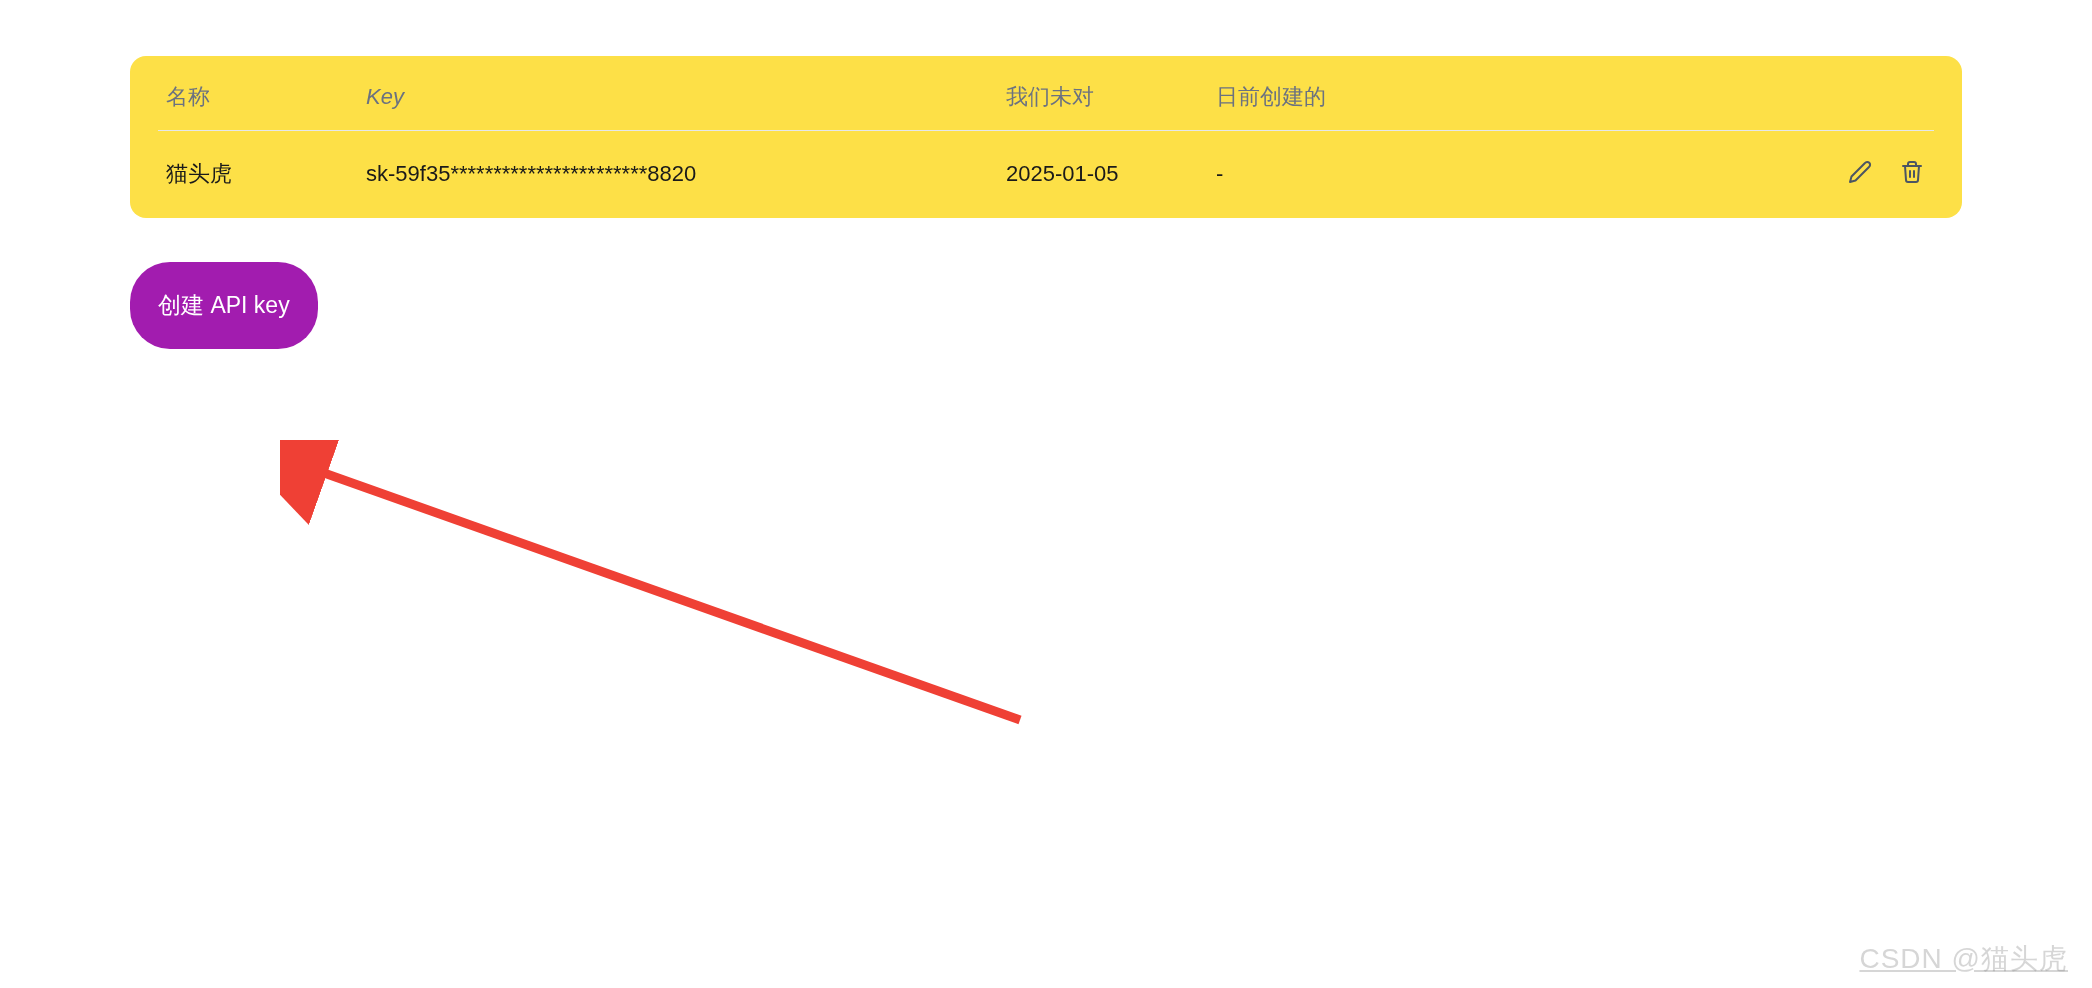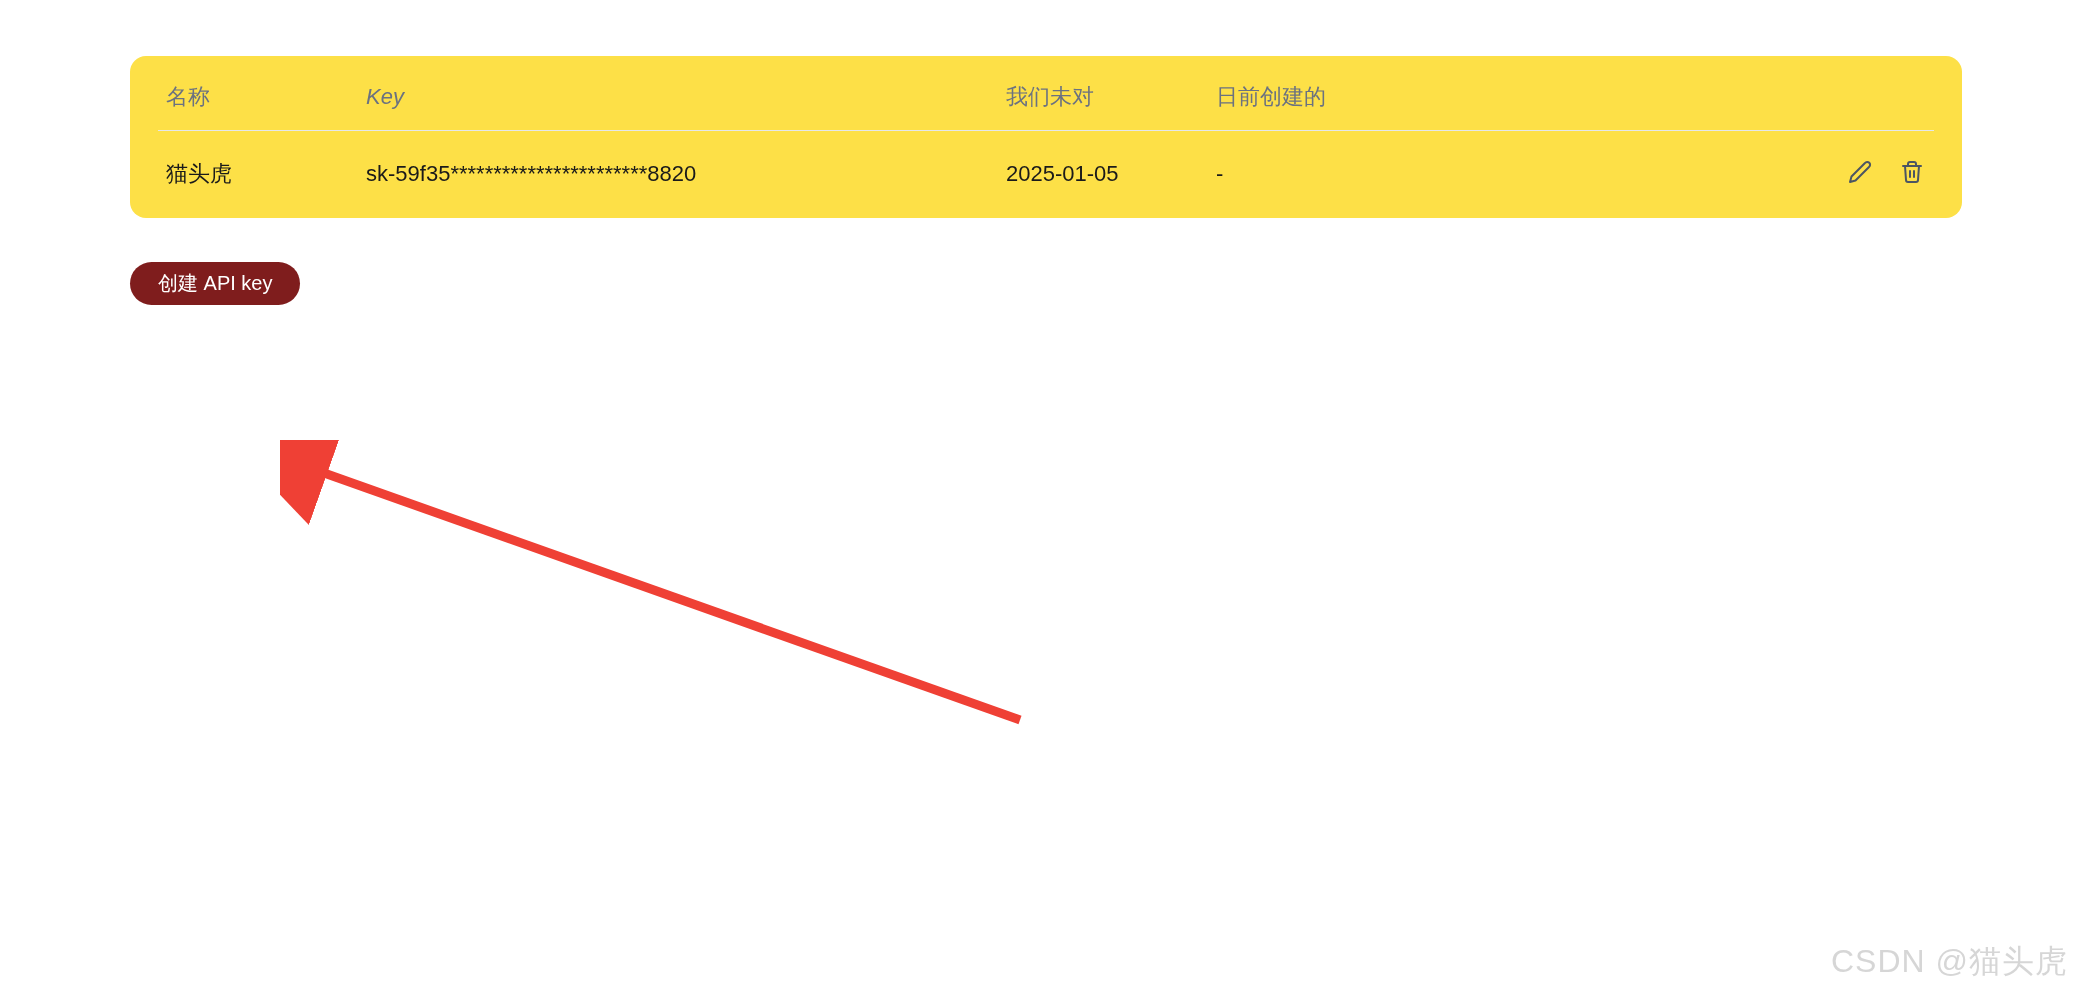--- a/index.html
+++ b/index.html
@@ -82,43 +82,44 @@
       background: none;
       border: none;
       cursor: pointer;
       color: #4b5563;
       margin-left: 18px;
       padding: 0;
     }
     .icon-btn svg { width: 24px; height: 24px; stroke: currentColor; }
     .create-btn {
       display: inline-block;
-      background: #7f1d1d;
+      background: #a21caf;
       color: #ffffff;
-      font-size: 20px;
+      font-size: 23px;
       font-weight: 500;
       border: none;
       border-radius: 40px;
-      padding: 8px 28px;
+      padding: 28px 28px;
       cursor: pointer;
     }
     .arrow-annot {
       position: absolute;
       top: 440px;
       left: 280px;
       pointer-events: none;
     }
     .watermark {
       position: absolute;
-      bottom: 4px;
+      bottom: 10px;
       right: 24px;
-      font-size: 32px;
+      font-size: 28px;
       color: rgba(120,120,120,0.30);
       font-weight: 400;
       letter-spacing: 1px;
+      text-decoration: underline;
     }
   </style>
 </head>
 <body>
 
 <div class="container">
 
 
   <div class="table-card">
     <table class="table">

